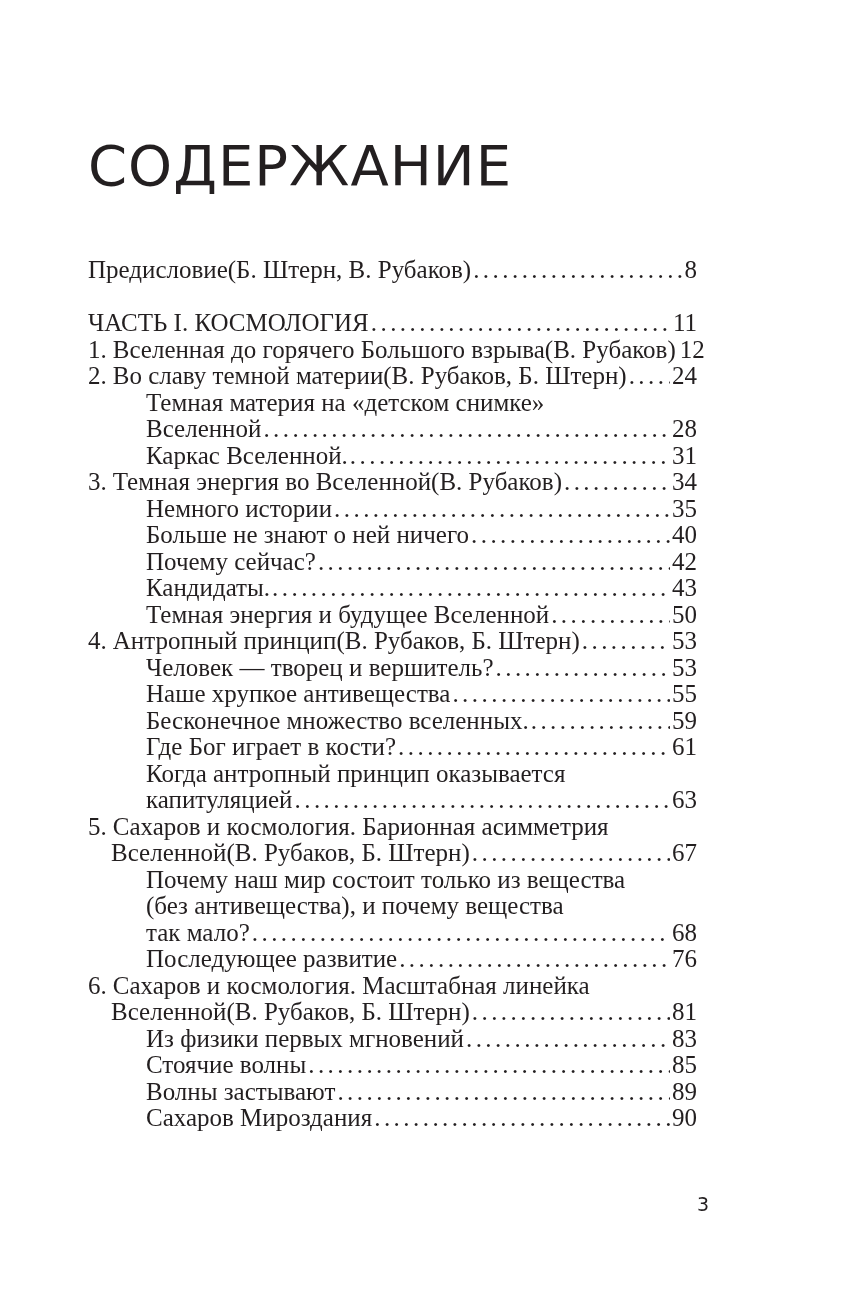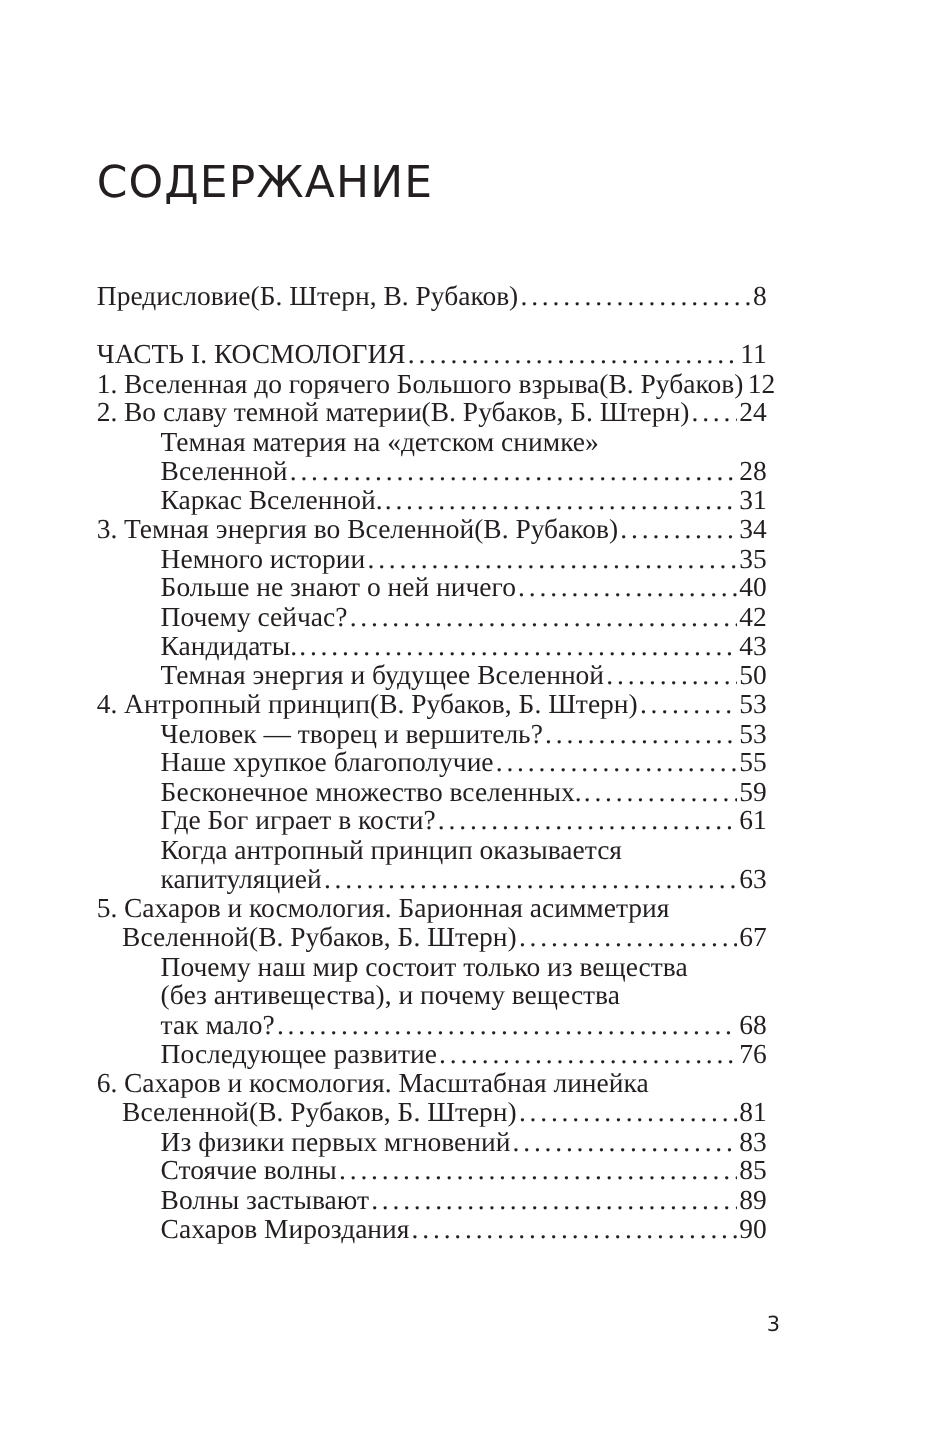--- a/index.html
+++ b/index.html
@@ -1,19 +1,19 @@
 <!DOCTYPE html>
 <html><head>
 <meta charset="utf-8">
 <style>
   html, body { margin:0; padding:0; background:#ffffff; }
   body { width:845px; height:1312px; position:relative; overflow:hidden; color:#231f20; }
   .title {
     position:absolute; left:88px; top:140px;
-    font-family:"DejaVu Sans", sans-serif; font-size:40px; font-weight:400;
+    font-family:"DejaVu Sans", sans-serif; font-size:56px; font-weight:400;
     letter-spacing:1px; line-height:52px; margin:0;
   }
   .toc { position:absolute; left:88px; top:257px; width:609px; font-family:"Liberation Serif", serif; font-size:25px; }
   .line { position:relative; height:26.5px; line-height:26.5px; display:flex; align-items:baseline; white-space:nowrap; }
   .line.l1 { padding-left:0; }
   .line.l1b { padding-left:23px; }
   .line.l2 { padding-left:58px; }
   .gap { height:26.5px; }
   .num { margin-right:6px; }
   .author { margin-left:0; }
@@ -108,21 +108,21 @@
     <span class="author">(В. Рубаков, Б. Штерн)</span>
     <span class="leader"></span>
     <span class="page">53</span>
   </div>
   <div class="line l2">
     <span>Человек — творец и вершитель?</span>
     <span class="leader"></span>
     <span class="page">53</span>
   </div>
   <div class="line l2">
-    <span>Наше хрупкое благополучие</span>
+    <span>Наше хрупкое антивещества</span>
     <span class="leader"></span>
     <span class="page">55</span>
   </div>
   <div class="line l2">
     <span>Бесконечное множество вселенных.</span>
     <span class="leader"></span>
     <span class="page">59</span>
   </div>
   <div class="line l2">
     <span>Где Бог играет в кости?</span>

